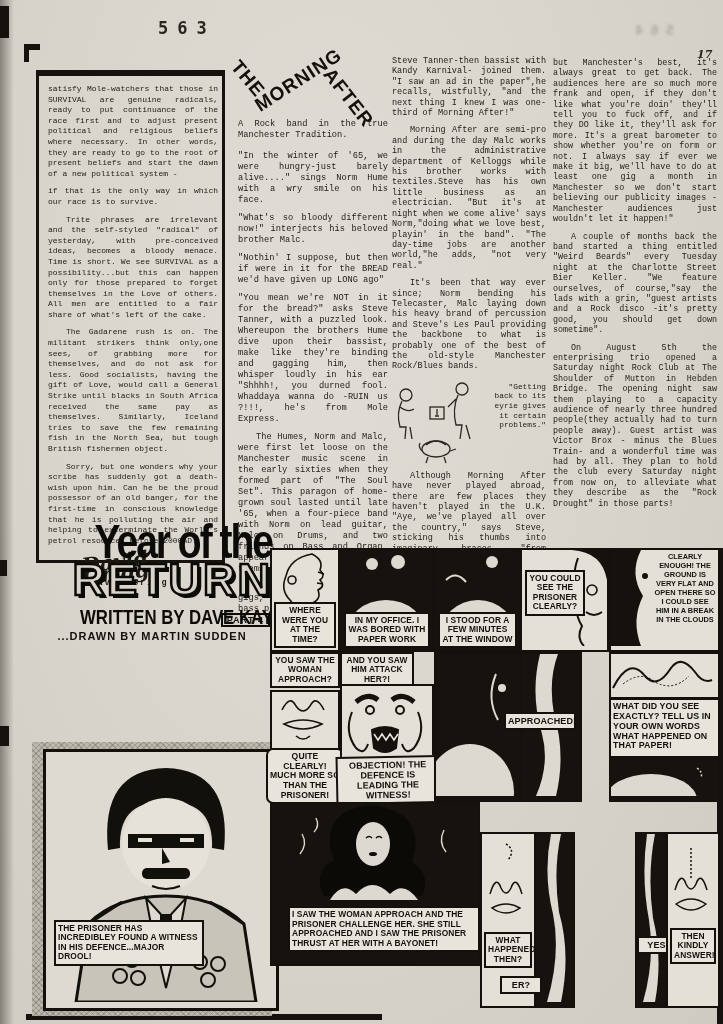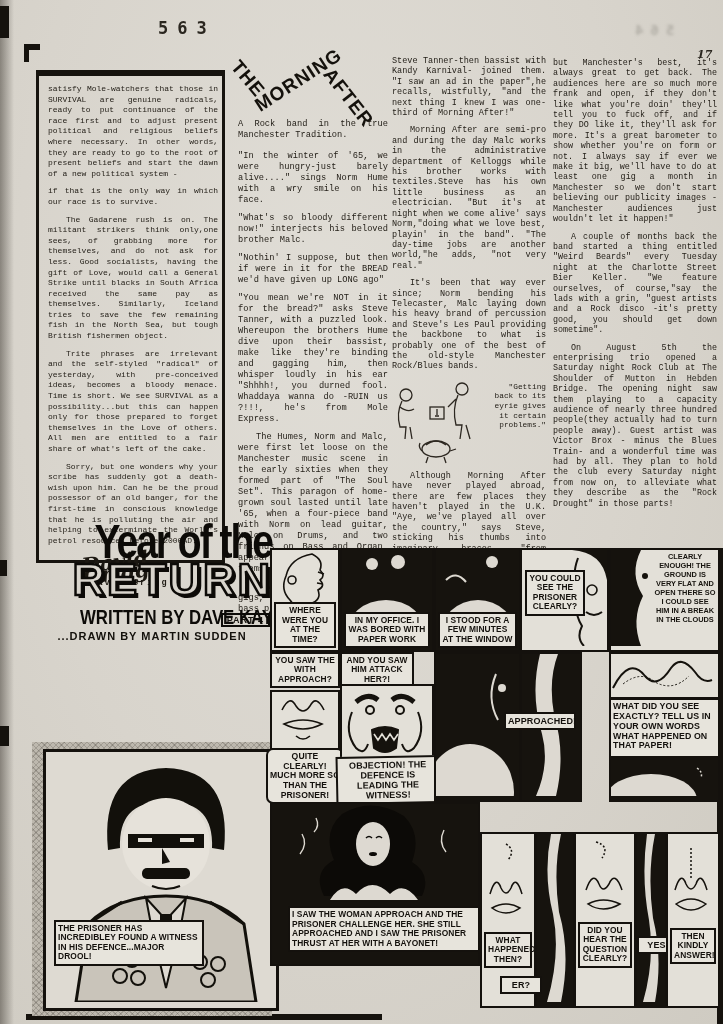--- a/index.html
+++ b/index.html
@@ -81,22 +81,22 @@
   <div class="art" style="left:24px;top:44px;width:16px;height:6px;"></div>
   <div class="art" style="left:24px;top:44px;width:5px;height:18px;"></div>
 
   <div class="stamp">563</div>
   <div class="ghost">564</div>
   <div class="pageno">17</div>
 
   <div class="letter-box tw">
     <p>satisfy Mole-watchers that those in SURVIVAL are genuine radicals, ready to put continuance of the race first and to adjust present political and religious beliefs where necessary. In other words, they are ready to go to the root of present beliefs and start the dawn of a new political system -</p>
     <p>if that is the only way in which our race is to survive.</p>
+    <p class="ind">Trite phrases are irrelevant and the self-styled "radical" of yesterday, with pre-conceived ideas, becomes a bloody menace. Time is short. We see SURVIVAL as a possibility...but this can happen only for those prepared to forget themselves in the Love of others. All men are entitled to a fair share of what's left of the cake.</p>
     <p class="ind">The Gadarene rush is on. The militant strikers think only,one sees, of grabbing more for themselves, and do not ask for less. Good socialists, having the gift of Love, would call a General Strike until blacks in South Africa received the same pay as themselves. Similarly, Iceland tries to save the few remaining fish in the North Sea, but tough British fishermen object.</p>
-    <p class="ind">Trite phrases are irrelevant and the self-styled "radical" of yesterday, with pre-conceived ideas, becomes a bloody menace. Time is short. We see SURVIVAL as a possibility...but this can happen only for those prepared to forget themselves in the Love of others. All men are entitled to a fair share of what's left of the cake.</p>
     <p class="ind">Sorry, but one wonders why your scribe has suddenly got a death-wish upon him. Can he be the proud possessor of an old banger, for the first-time in conscious knowledge that he is polluting the air and helping to exterminate the World's petrol resources before 2000AD.</p>
     <div class="sig-script">David Grigg</div>
     <div class="sig-typed">David Grigg.</div>
   </div>
 
   <div class="ma-word" style="left:243px;top:56px;transform:rotate(50deg);">THE</div>
   <div class="ma-word" style="left:251px;top:98px;transform:rotate(-33deg);">MORNING</div>
   <div class="ma-word" style="left:336px;top:64px;transform:rotate(52deg);">AFTER</div>
 
   <div class="col col2 tw">
@@ -218,21 +218,21 @@
   </div>
 
   <div class="panel" style="left:609px;top:548px;width:107px;height:100px;">
     <svg width="42" height="96" viewBox="0 0 42 96" style="position:absolute;left:0;top:0;">
       <path d="M0,0 L30,0 Q18,24 32,46 Q20,70 30,96 L0,96 Z" fill="#15120d"></path>
       <circle cx="34" cy="26" r="3" fill="#15120d"></circle>
     </svg>
     <div style="position:absolute;right:2px;top:2px;width:62px;font-weight:700;font-size:7.4px;line-height:9px;text-align:center;">CLEARLY ENOUGH! THE GROUND IS VERY FLAT AND OPEN THERE SO I COULD SEE HIM IN A BREAK IN THE CLOUDS</div>
   </div>
 
-  <div class="cap" style="left:270px;top:652px;width:62px;">YOU SAW THE WITH APPROACH?</div>
+  <div class="cap" style="left:270px;top:652px;width:62px;">YOU SAW THE WOMAN APPROACH?</div>
   <div class="panel" style="left:270px;top:690px;width:66px;height:56px;">
     <svg width="62" height="52" viewBox="0 0 62 52" fill="none" stroke="#15120d" stroke-width="1.6">
       <path d="M10,18 Q18,2 24,14 Q31,24 38,14 Q44,2 52,18"></path>
       <path d="M12,32 Q31,24 50,32 Q31,42 12,32 Z"></path>
       <path d="M24,44 Q31,50 38,44"></path>
     </svg>
   </div>
   <div class="cap bubble" style="left:266px;top:748px;width:70px;height:48px;font-size:8.6px;">QUITE CLEARLY! MUCH MORE SO THAN THE PRISONER!</div>
 
   <div class="cap" style="left:340px;top:652px;width:66px;">AND YOU SAW HIM ATTACK HER?!</div>
@@ -296,28 +296,20 @@
     </svg>
     <div class="cap" style="left:2px;top:98px;right:2px;">WHAT HAPPENED THEN?</div>
   </div>
   <div class="panel dark" style="left:535px;top:832px;width:36px;height:172px;">
     <svg width="32" height="168" viewBox="0 0 32 168">
       <path d="M14,0 Q6,40 16,80 Q24,120 10,168 L24,168 Q34,120 22,78 Q16,36 24,0 Z" fill="#ddd9d1"></path>
     </svg>
   </div>
   <div class="cap" style="left:500px;top:976px;width:34px;font-size:9px;">ER?</div>
 
-  <div class="panel" style="left:574px;top:832px;width:58px;height:172px;">
-    <svg width="54" height="86" viewBox="0 0 54 86" fill="none" stroke="#15120d" stroke-width="1.5">
-      <path d="M10,56 Q17,36 23,50 Q27,60 33,50 Q39,36 46,56"></path>
-      <path d="M12,70 Q27,62 44,70 Q27,80 12,70 Z"></path>
-      <path d="M20,8 q14,4 6,16" stroke-dasharray="2 2"></path>
-    </svg>
-    <div class="cap" style="left:2px;top:88px;right:2px;">DID YOU HEAR THE QUESTION CLEARLY?</div>
-  </div>
   <div class="panel dark" style="left:635px;top:832px;width:28px;height:172px;">
     <svg width="24" height="168" viewBox="0 0 24 168">
       <path d="M10,0 Q4,44 12,86 Q18,126 6,168 L18,168 Q26,124 16,84 Q10,40 18,0 Z" fill="#ddd9d1"></path>
     </svg>
   </div>
   <div class="cap" style="left:637px;top:936px;width:34px;font-size:9px;">YES!</div>
 
   <div class="panel" style="left:666px;top:832px;width:50px;height:172px;">
     <svg width="46" height="92" viewBox="0 0 46 92" fill="none" stroke="#15120d" stroke-width="1.5">
       <path d="M7,56 Q13,36 18,50 Q23,60 28,50 Q33,36 39,56"></path>

